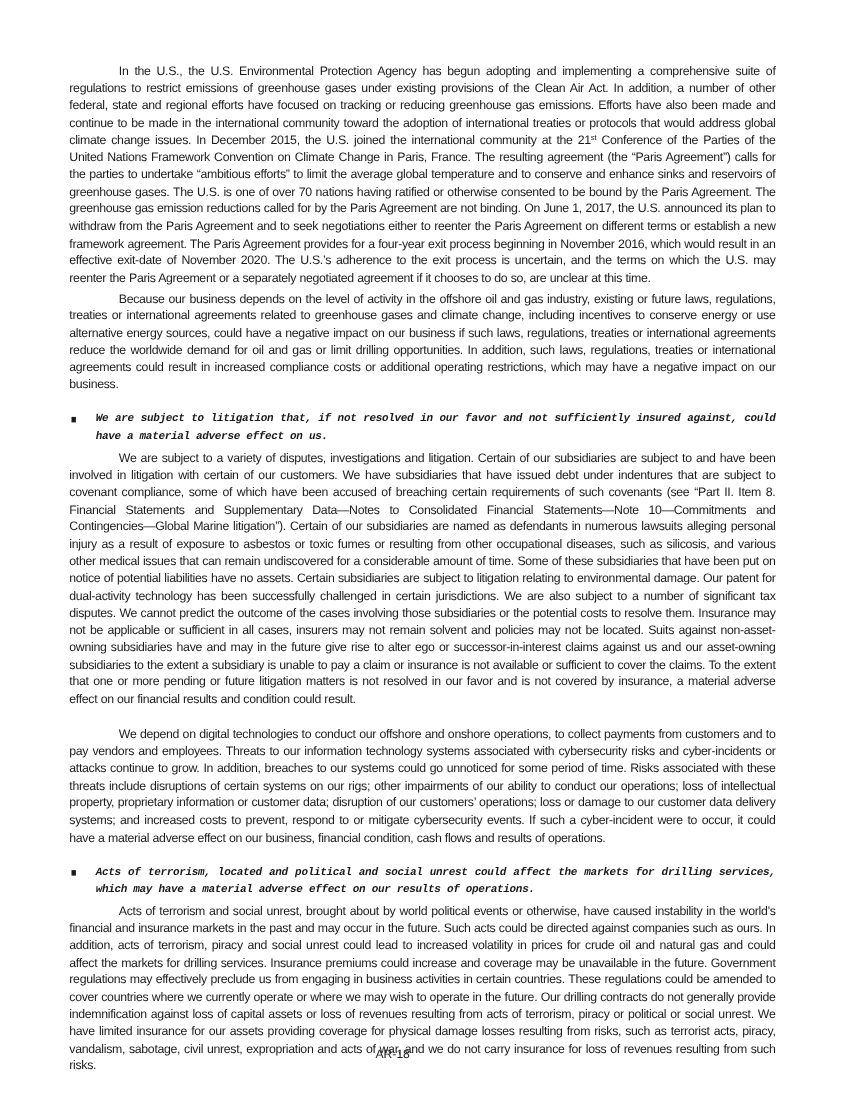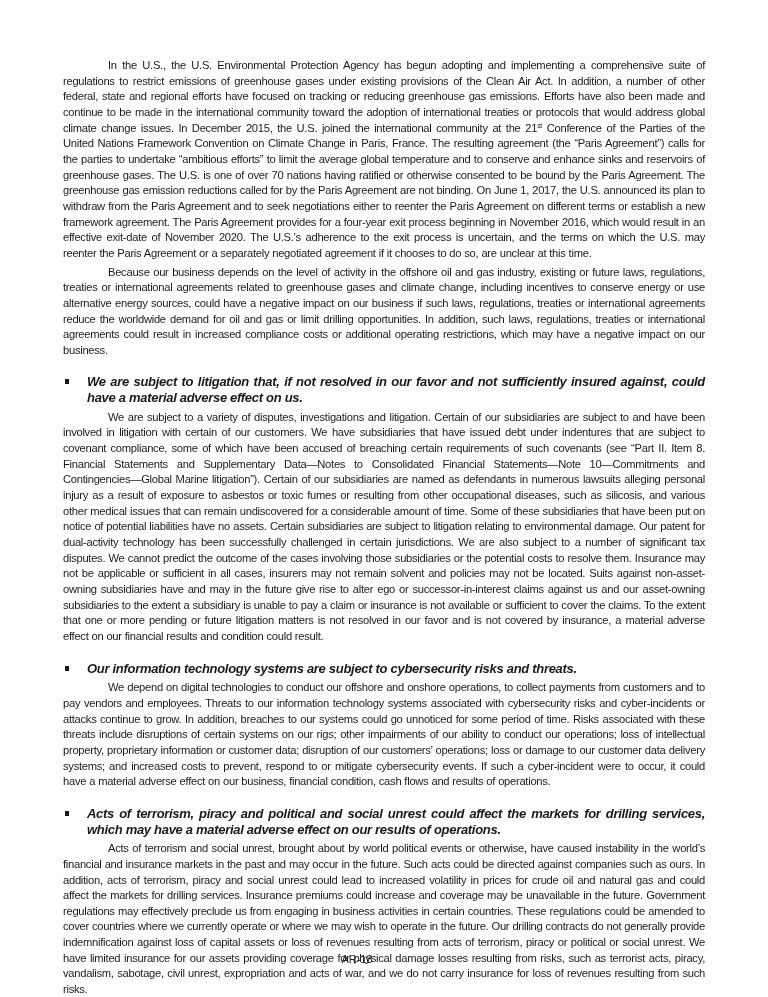--- a/index.html
+++ b/index.html
@@ -32,26 +32,27 @@
     text-indent: 45px;
     letter-spacing: -0.28px;
     word-spacing: 0.2px;
   }
   .gap-para { margin-top: 3px; }
   .gap-section { margin-top: 16px; }
   .risk-heading {
     position: relative;
     padding-left: 24px;
     margin: 0 0 4px 0;
-    font-size: 13px;
+    font-size: 10px;
     line-height: 15.65px;
     font-weight: bold;
     font-style: italic;
     text-align: justify;
     letter-spacing: -0.3px;
+    font-family: Liberation Mono, monospace;
   }
   .bullet {
     position: absolute;
     left: 2px;
     top: 5px;
     width: 4px;
     height: 5px;
     background: #1a1a1a;
   }
   sup {
@@ -82,31 +83,27 @@
 
     <section class="gap-section">
       <div class="risk-heading">
         <span class="bullet"></span>
         <span>We are subject to litigation that, if not resolved in our favor and not sufficiently insured against, could have a material adverse effect on us.</span>
       </div>
       <p class="para">We are subject to a variety of disputes, investigations and litigation.  Certain of our subsidiaries are subject to and have been involved in litigation with certain of our customers.  We have subsidiaries that have issued debt under indentures that are subject to covenant compliance, some of which have been accused of breaching certain requirements of such covenants (see “Part II. Item 8. Financial Statements and Supplementary Data—Notes to Consolidated Financial Statements—Note 10—Commitments and Contingencies—Global Marine litigation”).  Certain of our subsidiaries are named as defendants in numerous lawsuits alleging personal injury as a result of exposure to asbestos or toxic fumes or resulting from other occupational diseases, such as silicosis, and various other medical issues that can remain undiscovered for a considerable amount of time.  Some of these subsidiaries that have been put on notice of potential liabilities have no assets.  Certain subsidiaries are subject to litigation relating to environmental damage.  Our patent for dual-activity technology has been successfully challenged in certain jurisdictions.  We are also subject to a number of significant tax disputes.  We cannot predict the outcome of the cases involving those subsidiaries or the potential costs to resolve them.  Insurance may not be applicable or sufficient in all cases, insurers may not remain solvent and policies may not be located.  Suits against non-asset-owning subsidiaries have and may in the future give rise to alter ego or successor-in-interest claims against us and our asset-owning subsidiaries to the extent a subsidiary is unable to pay a claim or insurance is not available or sufficient to cover the claims.  To the extent that one or more pending or future litigation matters is not resolved in our favor and is not covered by insurance, a material adverse effect on our financial results and condition could result.</p>
     </section>
 
     <section class="gap-section">
-      <div class="risk-heading">
-        <span class="bullet"></span>
-        <span>Our information technology systems are subject to cybersecurity risks and threats.</span>
-      </div>
       <p class="para">We depend on digital technologies to conduct our offshore and onshore operations, to collect payments from customers and to pay vendors and employees.  Threats to our information technology systems associated with cybersecurity risks and cyber-incidents or attacks continue to grow.  In addition, breaches to our systems could go unnoticed for some period of time.  Risks associated with these threats include disruptions of certain systems on our rigs; other impairments of our ability to conduct our operations; loss of intellectual property, proprietary information or customer data; disruption of our customers’ operations; loss or damage to our customer data delivery systems; and increased costs to prevent, respond to or mitigate cybersecurity events.  If such a cyber-incident were to occur, it could have a material adverse effect on our business, financial condition, cash flows and results of operations.</p>
     </section>
 
     <section class="gap-section">
       <div class="risk-heading">
         <span class="bullet"></span>
-        <span>Acts of terrorism, piracy and political and social unrest could affect the markets for drilling services, which may have a material adverse effect on our results of operations.</span>
+        <span>Acts of terrorism, located and political and social unrest could affect the markets for drilling services, which may have a material adverse effect on our results of operations.</span>
       </div>
       <p class="para">Acts of terrorism and social unrest, brought about by world political events or otherwise, have caused instability in the world’s financial and insurance markets in the past and may occur in the future.  Such acts could be directed against companies such as ours.  In addition, acts of terrorism, piracy and social unrest could lead to increased volatility in prices for crude oil and natural gas and could affect the markets for drilling services.  Insurance premiums could increase and coverage may be unavailable in the future.  Government regulations may effectively preclude us from engaging in business activities in certain countries.  These regulations could be amended to cover countries where we currently operate or where we may wish to operate in the future.  Our drilling contracts do not generally provide indemnification against loss of capital assets or loss of revenues resulting from acts of terrorism, piracy or political or social unrest.  We have limited insurance for our assets providing coverage for physical damage losses resulting from risks, such as terrorist acts, piracy, vandalism, sabotage, civil unrest, expropriation and acts of war, and we do not carry insurance for loss of revenues resulting from such risks.</p>
     </section>
 
   </div>
 </div>
 
 <div class="footer">AR-18</div>
 
 </body></html>

